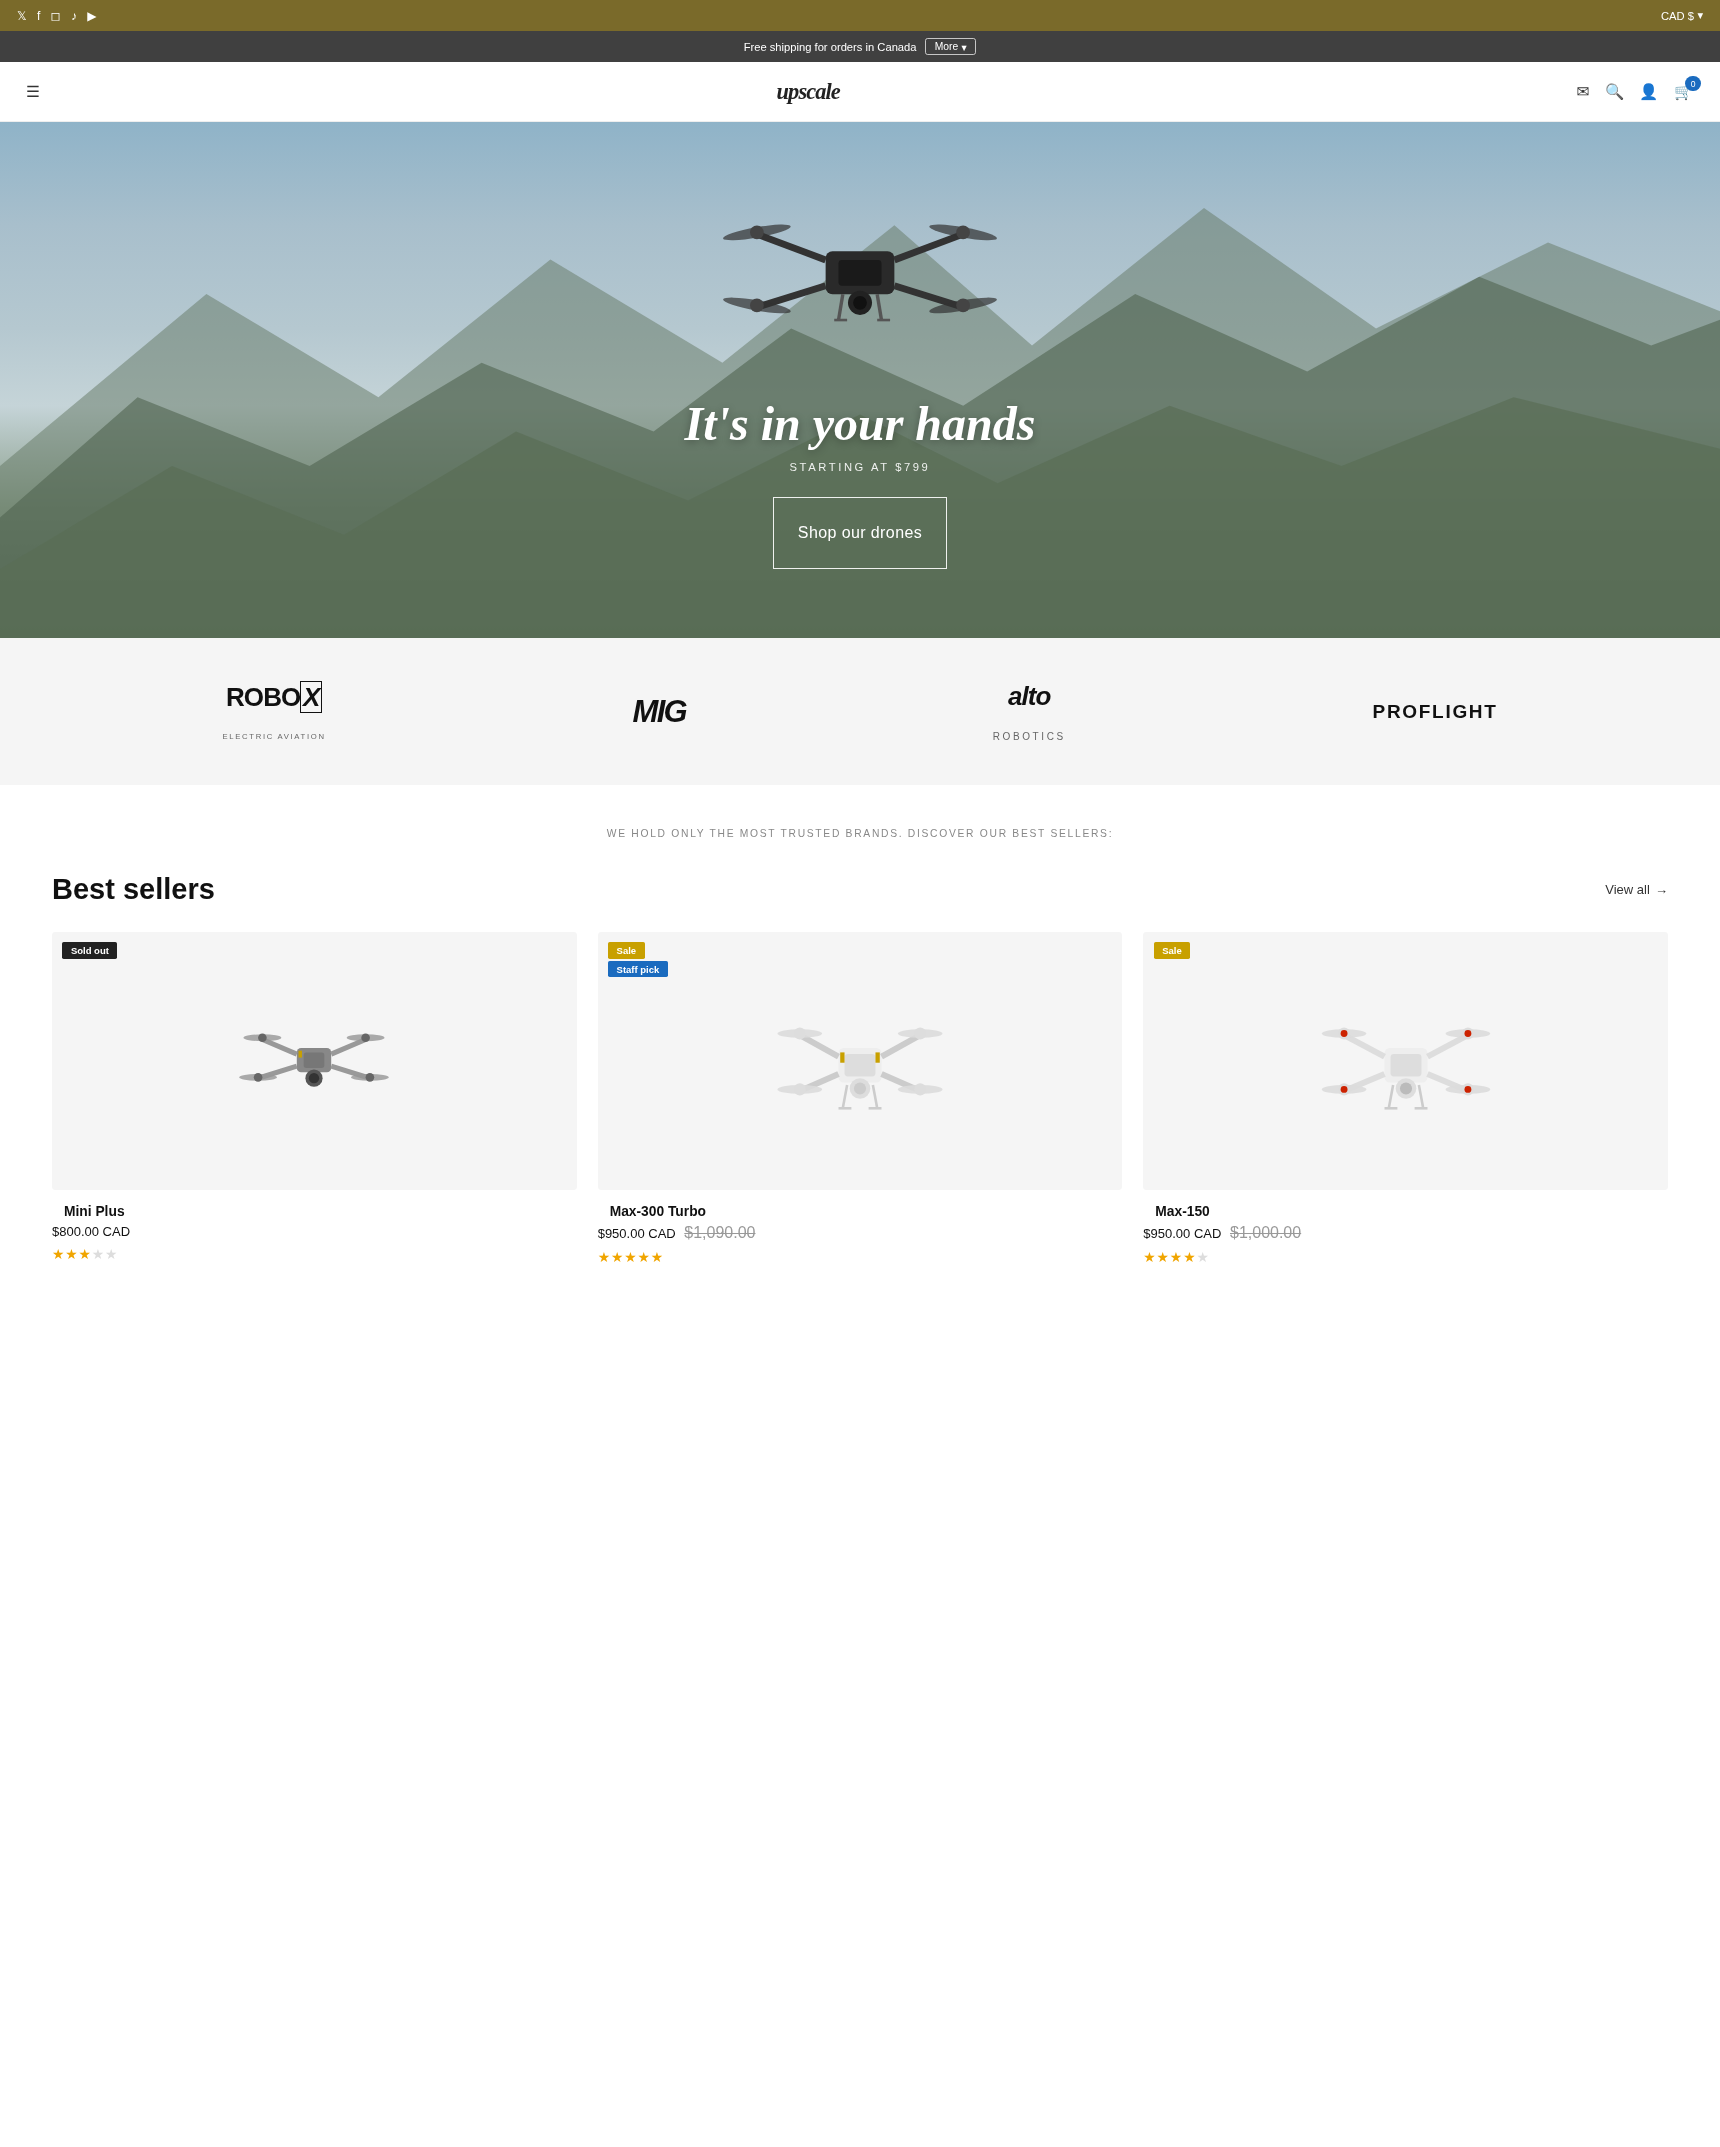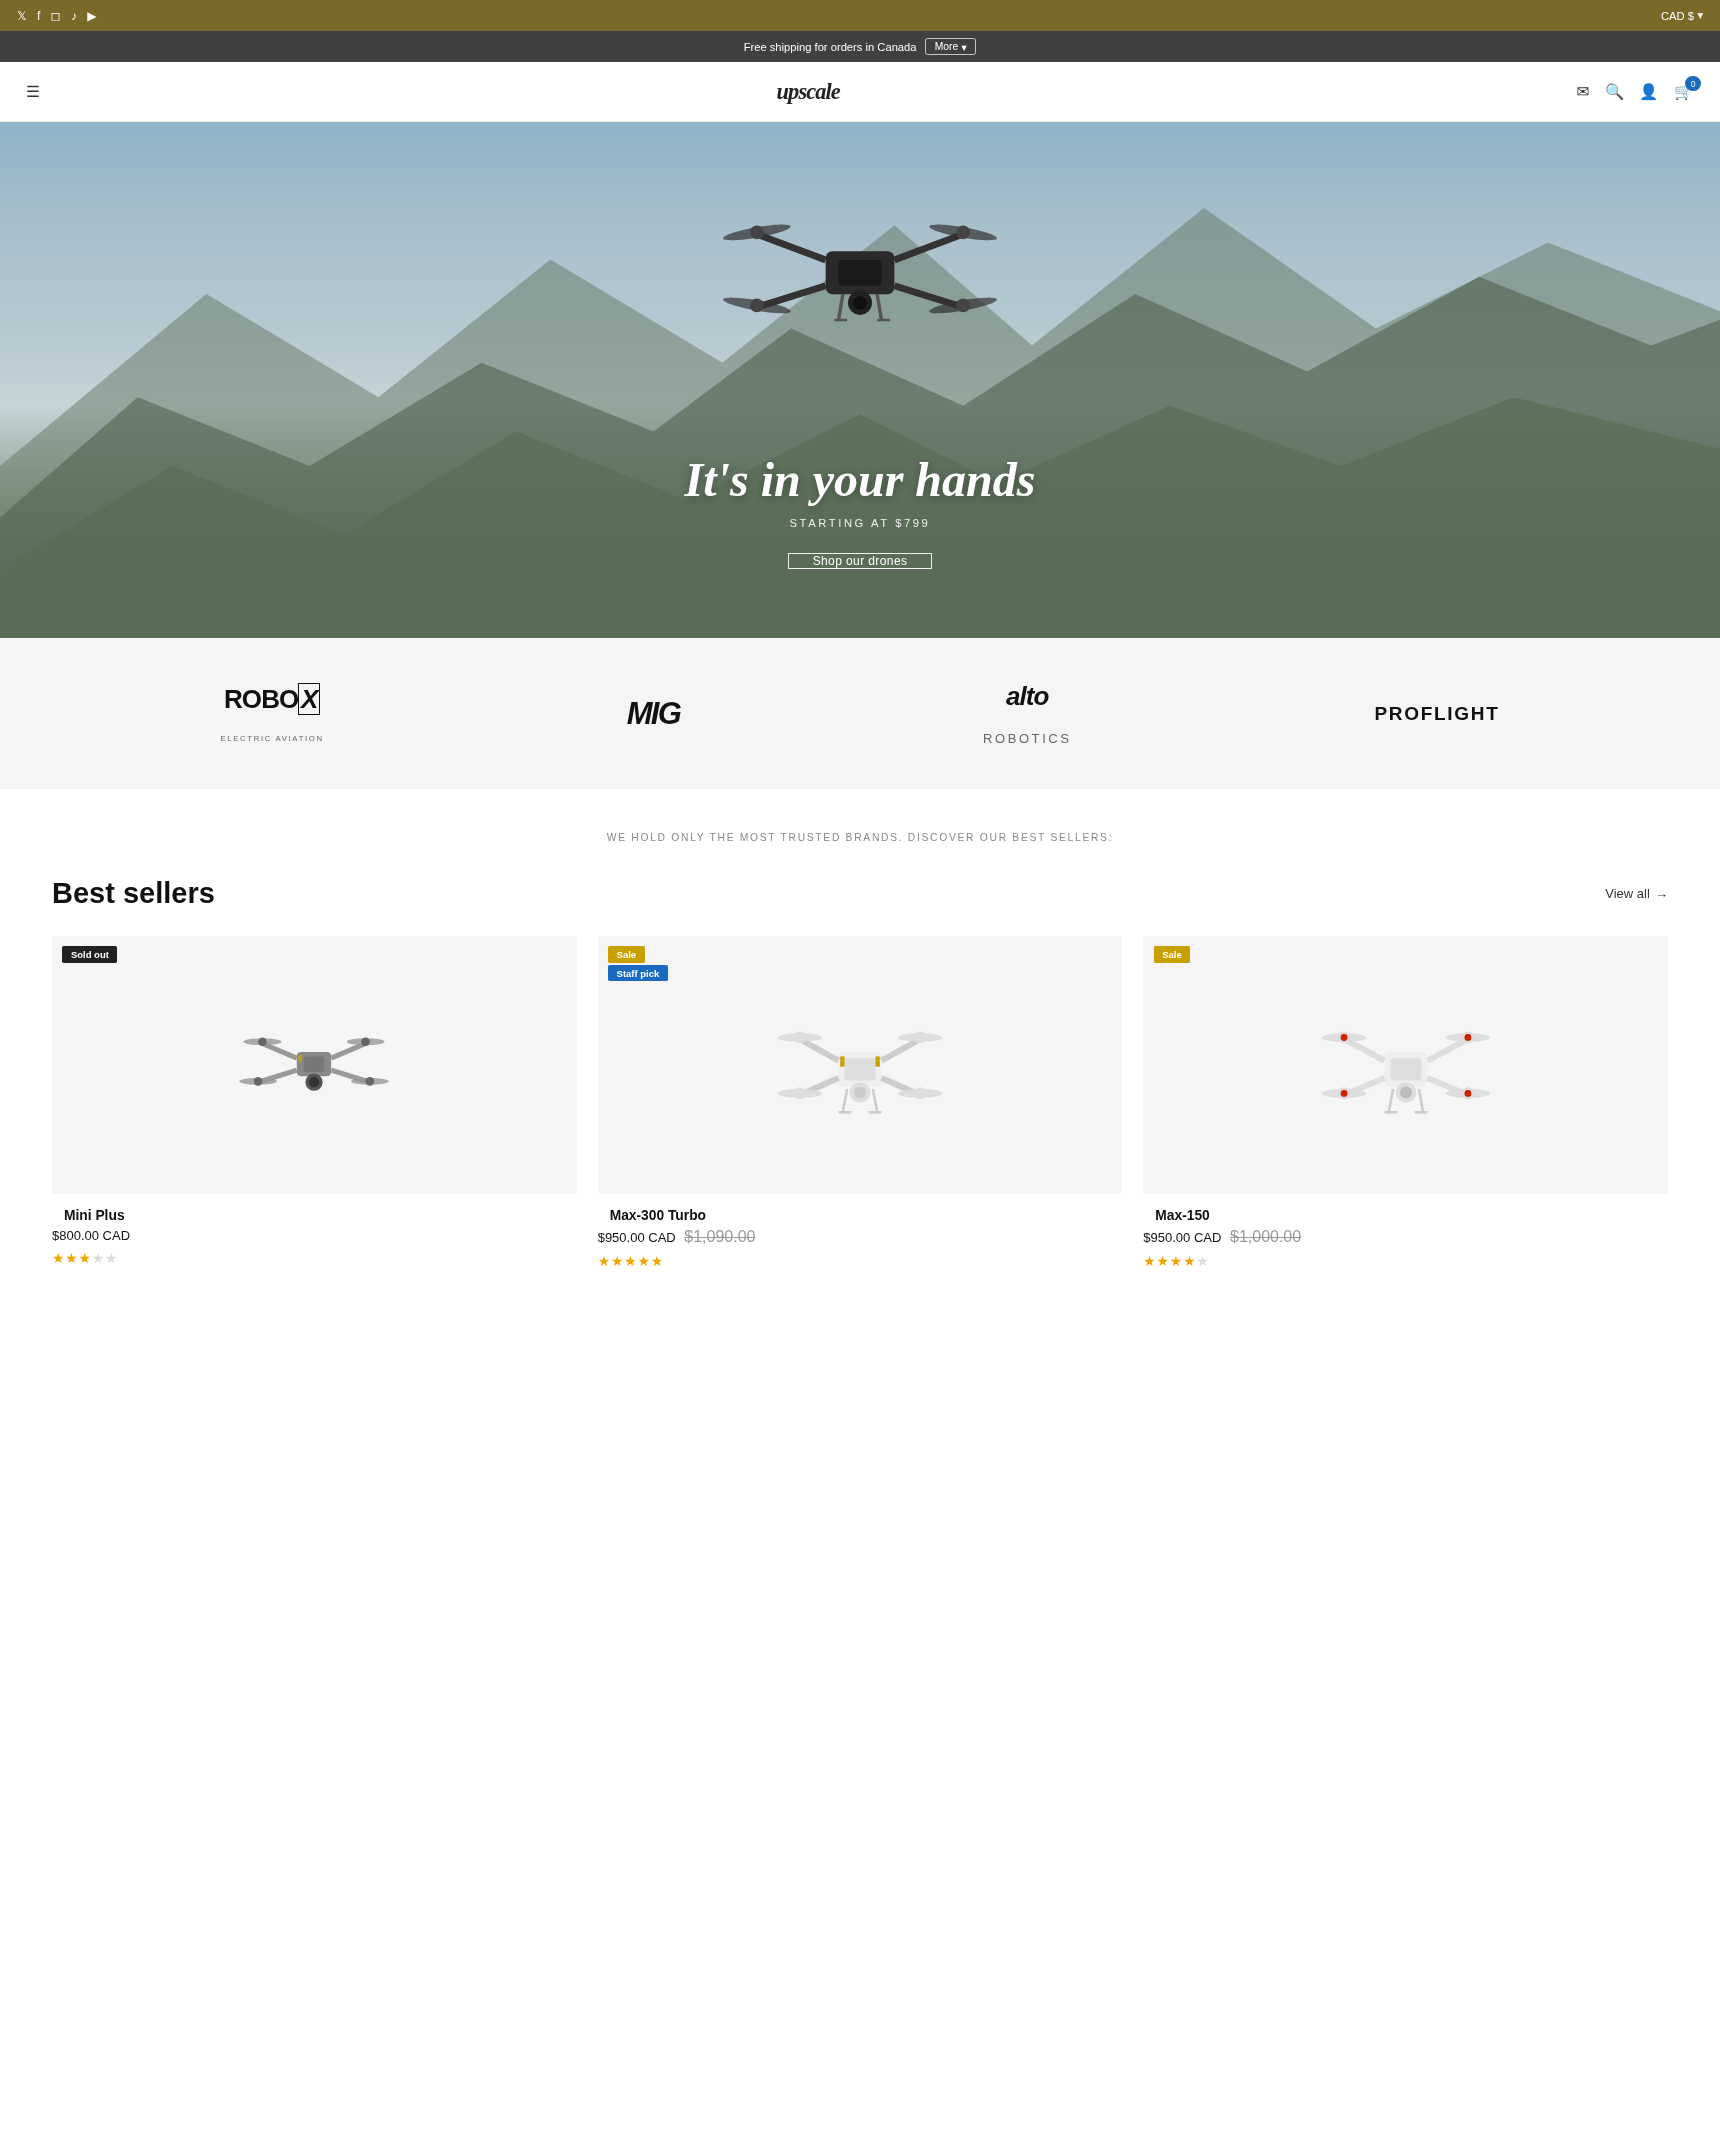--- a/index.html
+++ b/index.html
@@ -118,22 +118,22 @@
     .hero-subtitle {
       font-size: 11.2px;
       letter-spacing: 2.6px;
       color: rgba(255,255,255,0.9);
       margin-bottom: 24px;
     }
     .hero-btn {
       border: 0.9px solid rgba(255,255,255,0.9);
       color: #fff;
       background: transparent;
-      padding: 0 24px;
-      font-size: 12px;
+      padding: 26px 24px;
+      font-size: 16px;
       cursor: pointer;
       letter-spacing: 0.4px;
     }
 
     
     .brands-section {
       background: #f5f5f5;
       padding: 43px 69px;
       display: flex;
       align-items: center;
@@ -342,21 +342,21 @@
 <section class="brands-section">
   <div class="brand-logo">
     <span style="font-size:26px;font-weight:900;letter-spacing:-0.9px;color:#111;">ROBO<span style="font-style:italic;border:1.7px solid #111;padding:0 1.7px;">X</span></span>
     <span style="font-size:7.7px;letter-spacing:1.7px;color:#666;">ELECTRIC AVIATION</span>
   </div>
   <div class="brand-logo">
     <span style="font-size:31px;font-weight:900;font-style:italic;color:#111;letter-spacing:-1.7px;">MIG</span>
   </div>
   <div class="brand-logo">
     <span style="font-size:26px;font-weight:700;color:#111;letter-spacing:-0.9px;font-style:italic;">alto</span>
-    <span style="font-size:13px;letter-spacing:2.6px;color:#666;">ROBOTICS</span>
+    <span style="font-size:10px;letter-spacing:2.6px;color:#666;">ROBOTICS</span>
   </div>
   <div class="brand-logo">
     <span style="font-size:19px;font-weight:700;letter-spacing:1.7px;color:#111;">PROFLIGHT</span>
   </div>
 </section>
 
 <div class="tagline-section">
   <span>WE HOLD ONLY THE MOST TRUSTED BRANDS. DISCOVER OUR BEST SELLERS:</span>
 </div>
 

